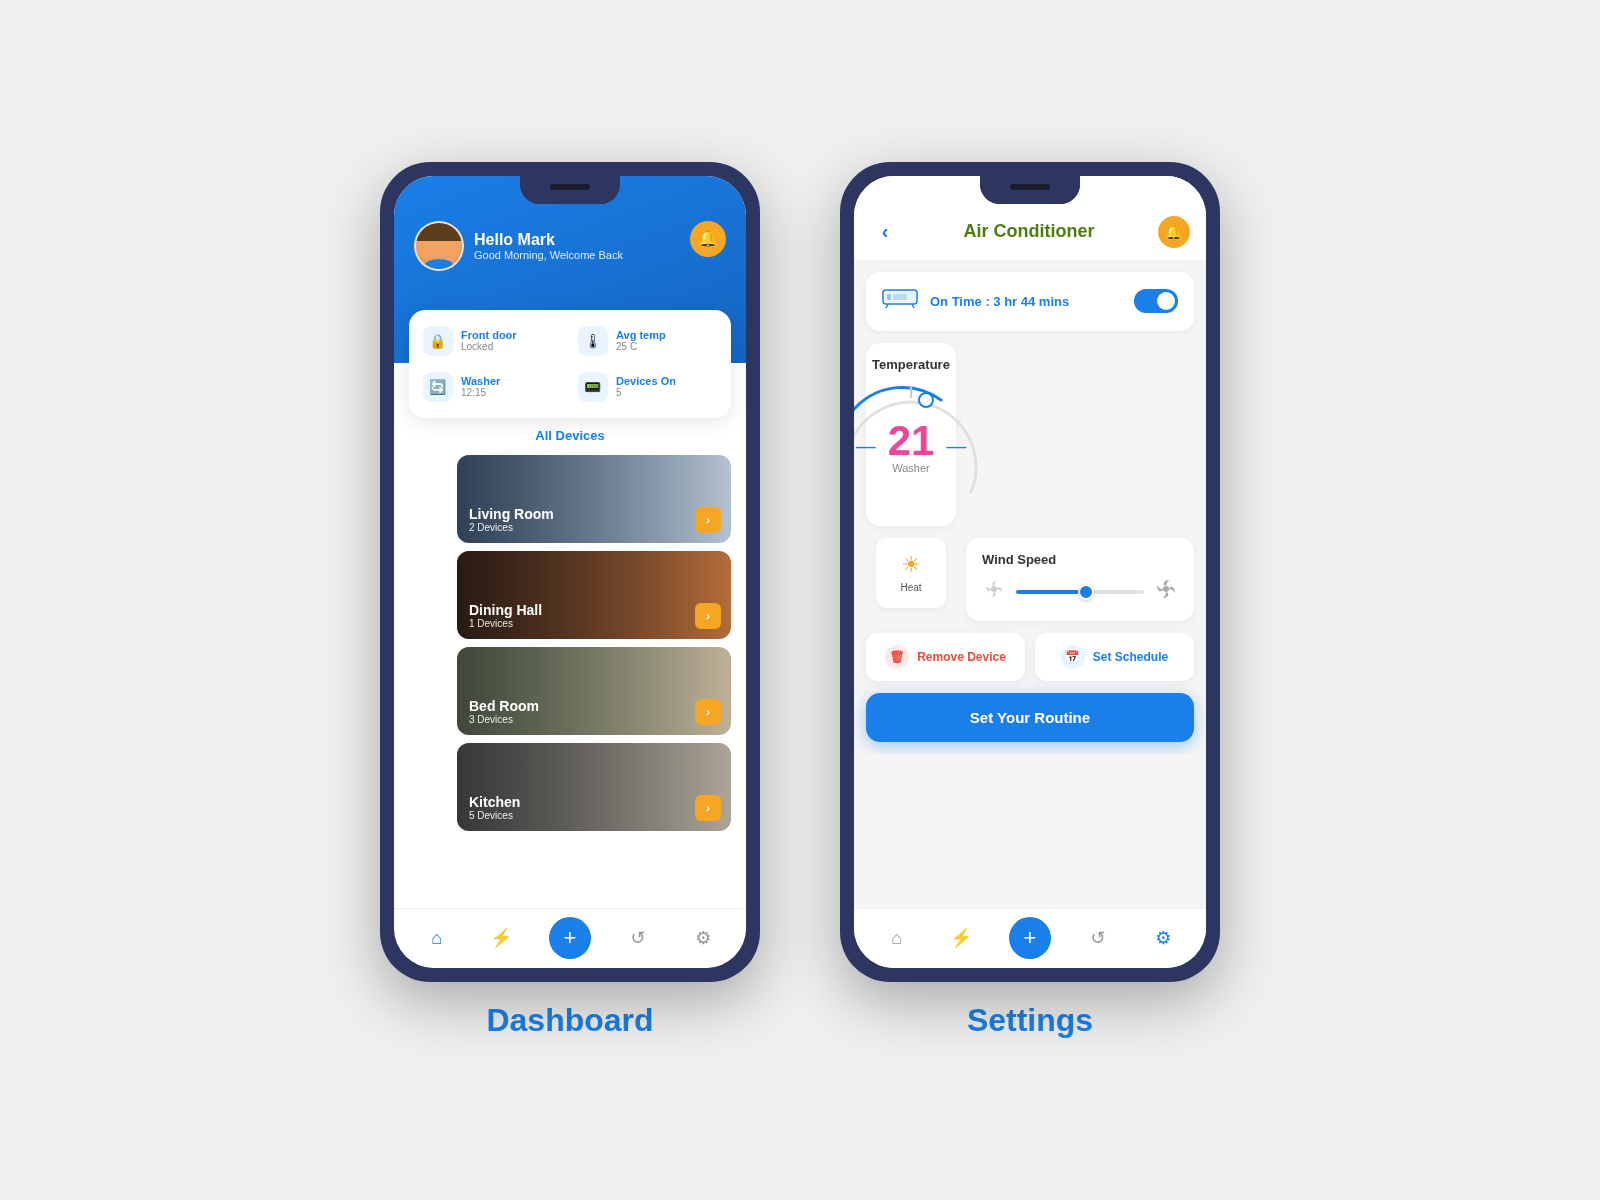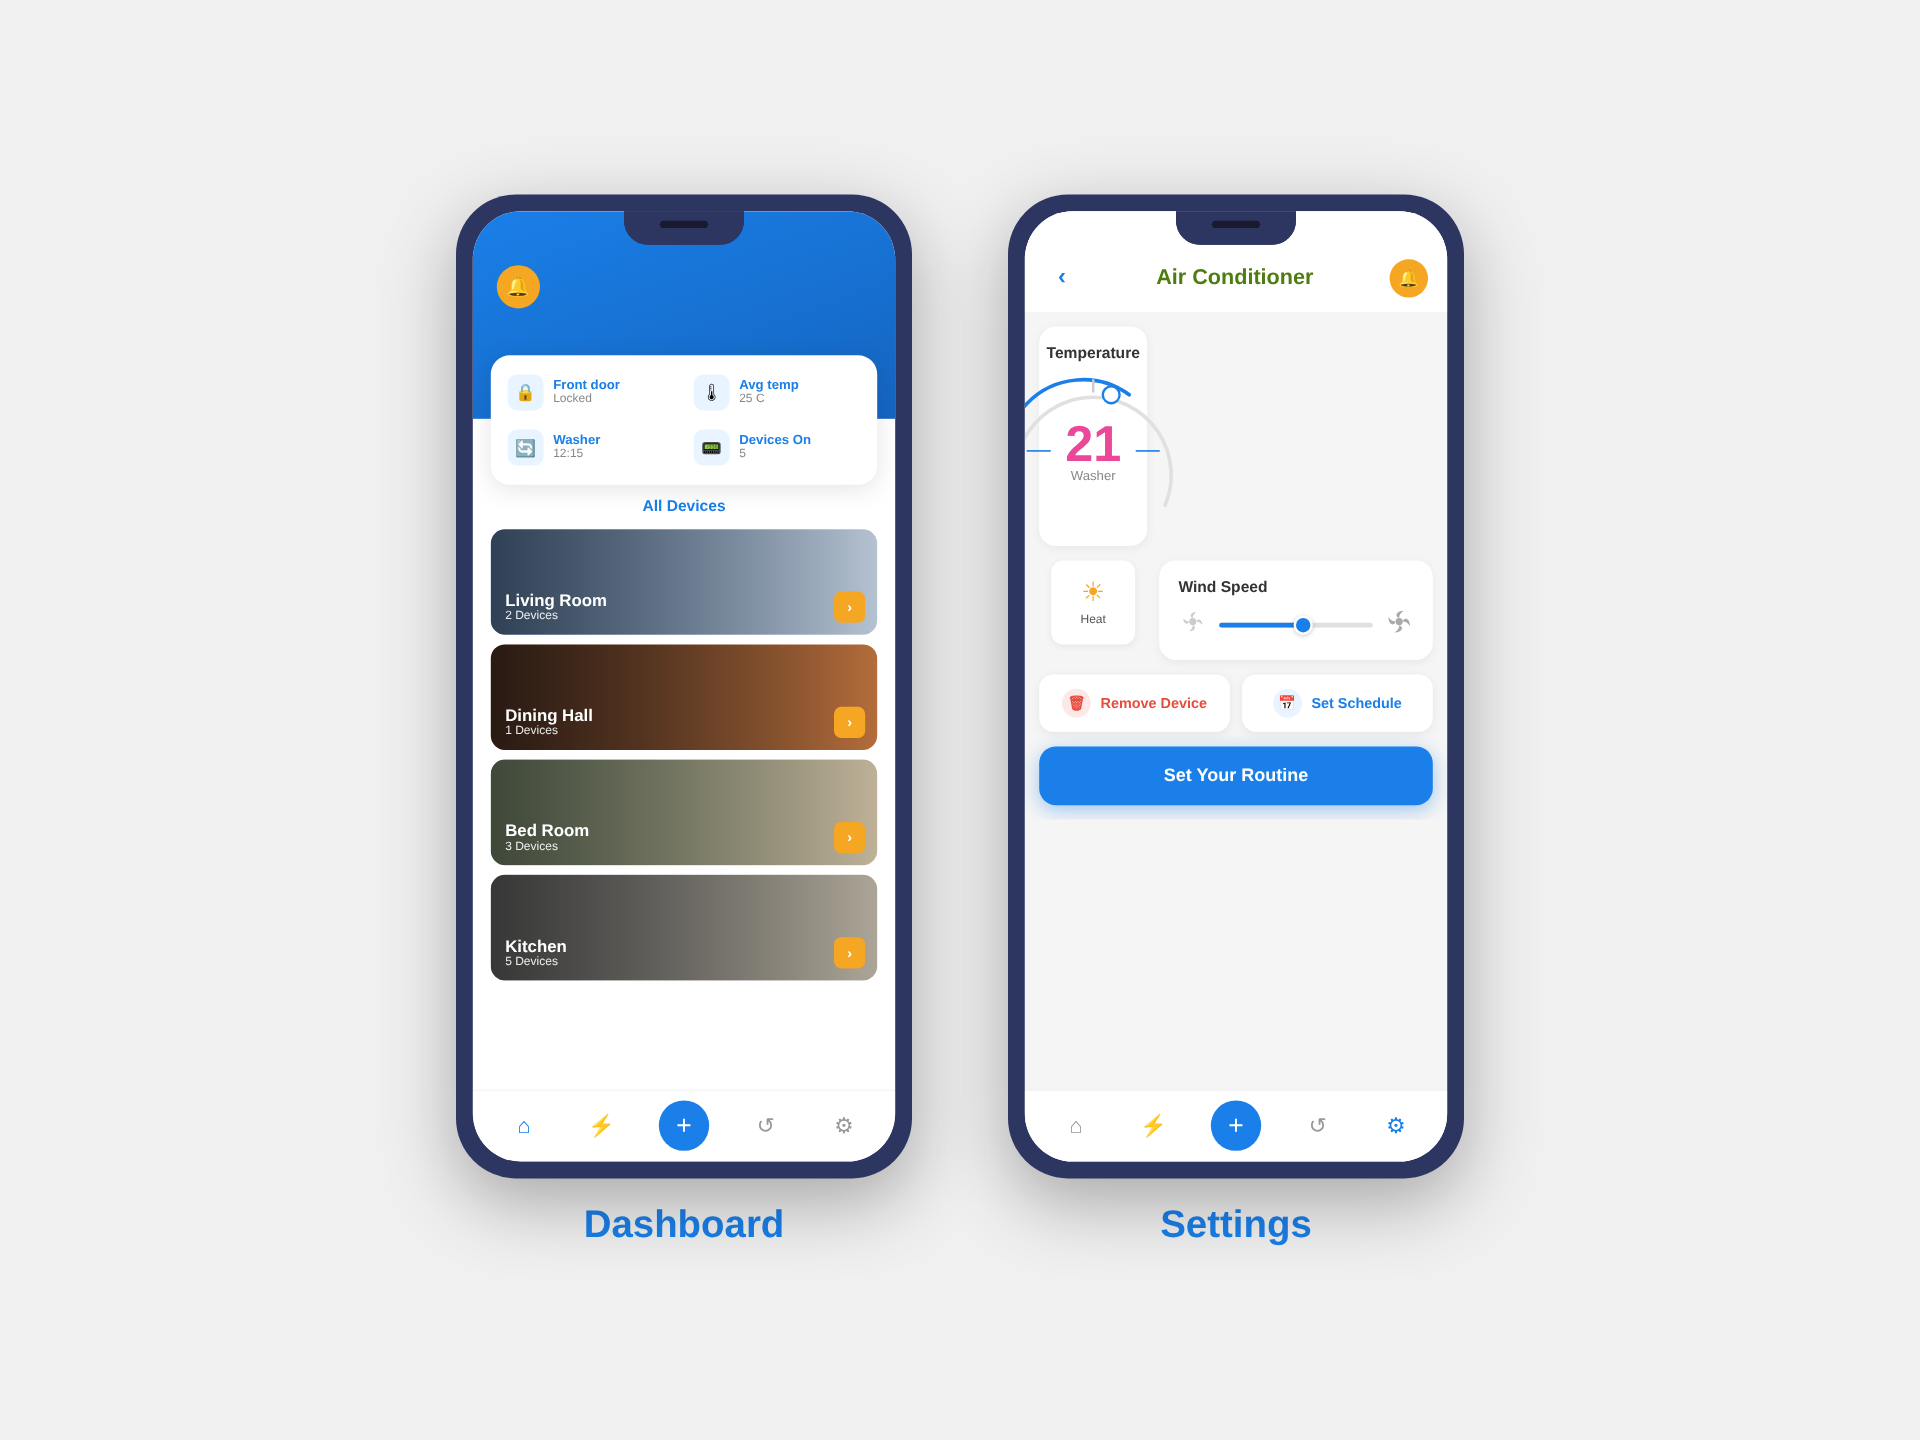--- a/index.html
+++ b/index.html
@@ -183,20 +183,21 @@
       font-weight: 600;
       margin-bottom: 12px;
       display: block;
     }
     .room-list { display: flex; flex-direction: column; gap: 8px; }
     .room-card {
       position: relative;
       height: 88px;
       border-radius: 12px;
       overflow: hidden;
+      margin-left: 48px;
     }
     .room-overlay {
       position: absolute;
       top: 0; left: 0; right: 0; bottom: 0;
       background: linear-gradient(to right, rgba(0,0,0,0.55) 0%, rgba(0,0,0,0.1) 100%);
     }
     .room-info {
       position: absolute;
       bottom: 10px; left: 12px;
       color: white;
@@ -422,20 +423,32 @@
 
   <div class="phone-section">
     <div class="phone-frame">
       <div class="phone-screen">
         <div class="notch">
           <div class="notch-speaker"></div>
         </div>
 
         <div class="dashboard-header">
           <div class="dashboard-top">
+            <div class="user-info">
+              <div class="avatar">
+                <div class="avatar-face">
+                  <div class="avatar-hair"></div>
+                  <div class="avatar-body"></div>
+                </div>
+              </div>
+              <div class="user-text">
+                <div class="hello">Hello Mark</div>
+                <div class="welcome">Good Morning, Welcome Back</div>
+              </div>
+            </div>
             <div class="bell-icon">🔔</div>
           </div>
 
           <div class="stats-card">
             <div class="stat-item">
               <div class="stat-icon">🔒</div>
               <div class="stat-text">
                 <div class="stat-label">Front door</div>
                 <div class="stat-value">Locked</div>
               </div>
@@ -525,20 +538,36 @@
         <div class="settings-screen">
 
           <div class="settings-header">
             <div class="back-btn">‹</div>
             <div class="settings-title">Air Conditioner</div>
             <div class="settings-bell">🔔</div>
           </div>
 
           <div class="settings-content">
 
+            <div class="on-time-card">
+              <div class="ac-icon">
+                <svg width="36" height="24" viewBox="0 0 36 24" fill="none">
+                  <rect x="1" y="4" width="34" height="14" rx="3" stroke="#1a7fe8" stroke-width="1.5" fill="none"></rect>
+                  <rect x="3" y="6" width="30" height="10" rx="2" fill="#e8f4ff"></rect>
+                  <line x1="6" y1="18" x2="4" y2="22" stroke="#1a7fe8" stroke-width="1.5"></line>
+                  <line x1="30" y1="18" x2="32" y2="22" stroke="#1a7fe8" stroke-width="1.5"></line>
+                  <rect x="5" y="8" width="4" height="6" rx="1" fill="#1a7fe8" opacity="0.4"></rect>
+                  <rect x="11" y="8" width="14" height="6" rx="1" fill="#1a7fe8" opacity="0.2"></rect>
+                </svg>
+              </div>
+              <div class="on-time-text">
+                <span>On Time : </span><span style="color:#1a7fe8;font-weight:600">3 hr 44 mins</span>
+              </div>
+              <div class="toggle"></div>
+            </div>
 
             <div style="display:grid; grid-template-columns:90px 1fr; gap:10px;">
 
 
               <div class="temp-card">
                 <div class="temp-label">Temperature</div>
                 <div class="temp-dial">
                   <svg width="160" height="130" viewBox="0 0 160 130">
 
                     <path d="M 20 110 A 65 65 0 1 1 140 110" fill="none" stroke="#e0e0e0" stroke-width="3" stroke-linecap="round"></path>

